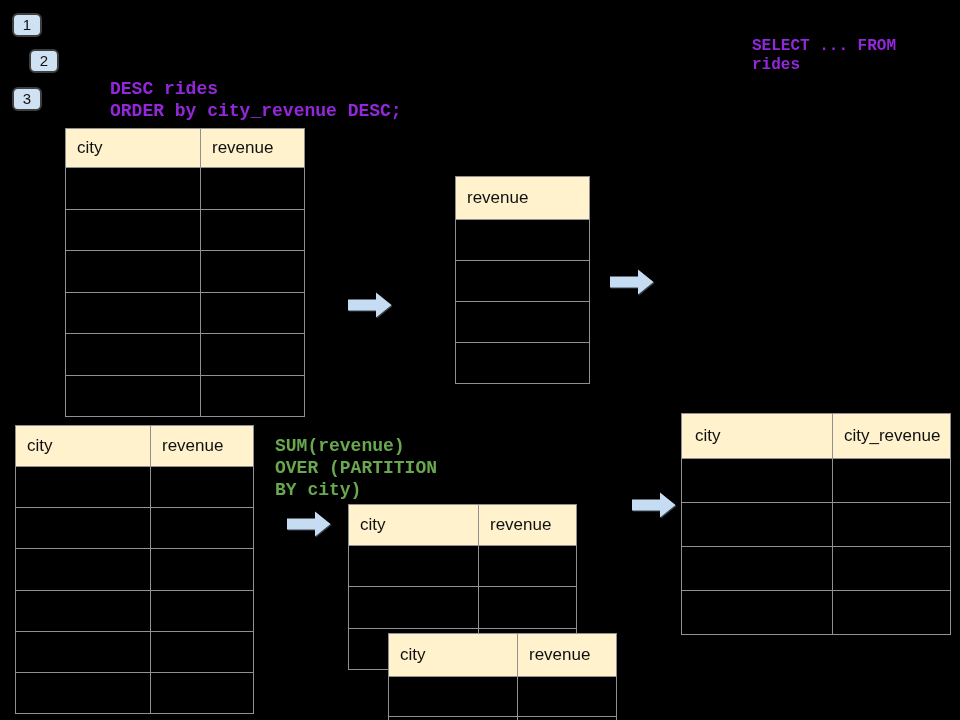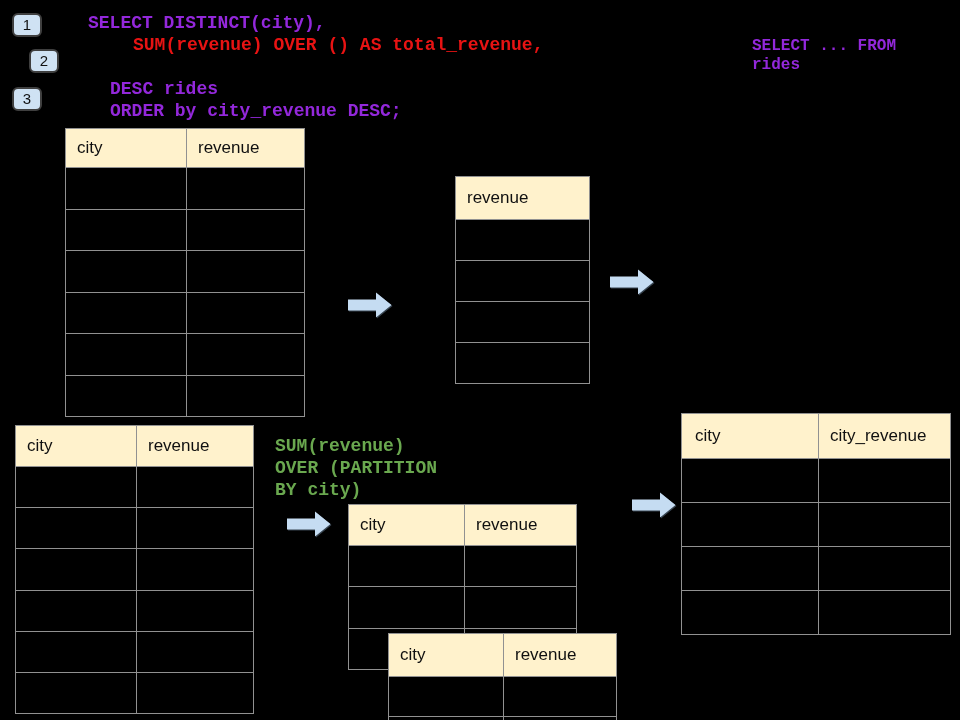--- a/index.html
+++ b/index.html
@@ -23,21 +23,21 @@
     background:#CFE2F3;border:2px solid #3F3F3F;border-radius:6px;
     color:#111;font-size:15px;line-height:20px;
     display:flex;align-items:center;justify-content:center;
     box-sizing:border-box;
   }
   
   .tbl{
     position:absolute;background:#000;
     border:1px solid #919191;box-sizing:border-box;
   }
-  .tr{display:flex;box-sizing:border-box;border-top:1px solid #919191;}
+  .tr{display:flex;box-sizing:border-box;border-top:1px solid #919191;gap:14px;}
   .tr:first-child{border-top:none;}
   .thead{background:#FFF2CC;}
   .th{
     display:flex;align-items:center;padding-left:11px;
     font-size:17px;color:#101010;box-sizing:border-box;
   }
   .td{box-sizing:border-box;}
   .th + .th,.td + .td{border-left:1px solid #919191;}
   .flex1{flex:1;}
   
@@ -45,22 +45,20 @@
 </style>
 </head>
 <body>
 
 <div id="canvas">
 
   <div class="badge" style="left:12px;top:13px">1</div>
   <div class="badge" style="left:29px;top:49px">2</div>
   <div class="badge" style="left:12px;top:87px">3</div>
 
-  <div class="code c-purple" style="left:88px;top:12px">SELECT DISTINCT(city),</div>
-  <div class="code c-red" style="left:133px;top:34px">SUM(revenue) OVER () AS total_revenue,</div>
   <div class="code c-purple" style="left:110px;top:78px">DESC rides</div>
   <div class="code small c-purple" style="left:752px;top:37px"><span>SELECT ... FROM</span>
 <span>rides</span></div>
 
   <div class="code c-purple" style="left:110px;top:100px">ORDER by city_revenue DESC;</div>
 
 
   <div class="code c-green" style="left:275px;top:435px"><span>SUM(revenue)</span>
 <span>OVER (PARTITION</span>
 <span>BY city)</span></div>

